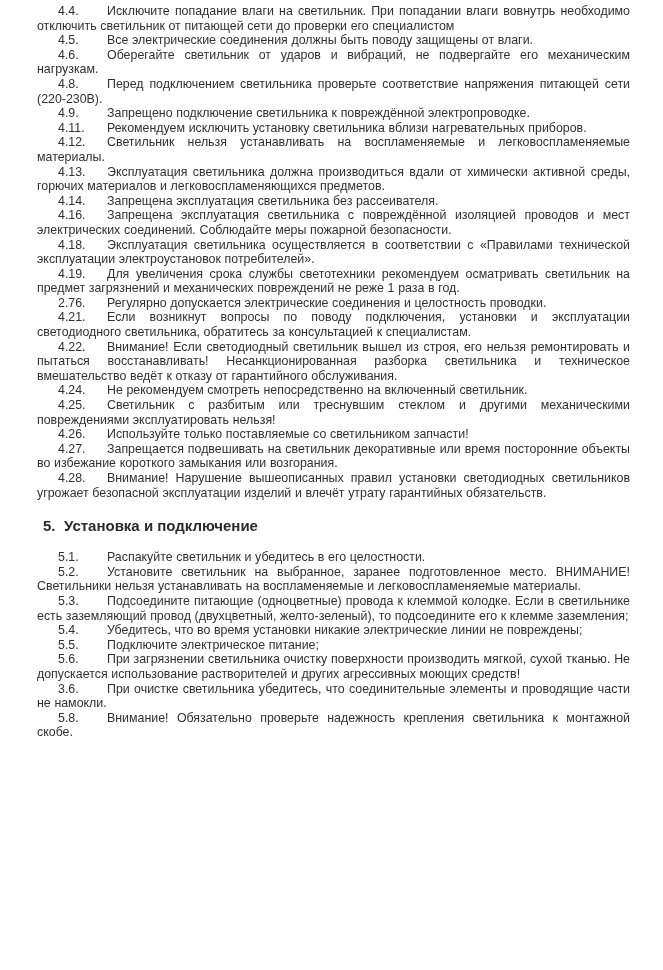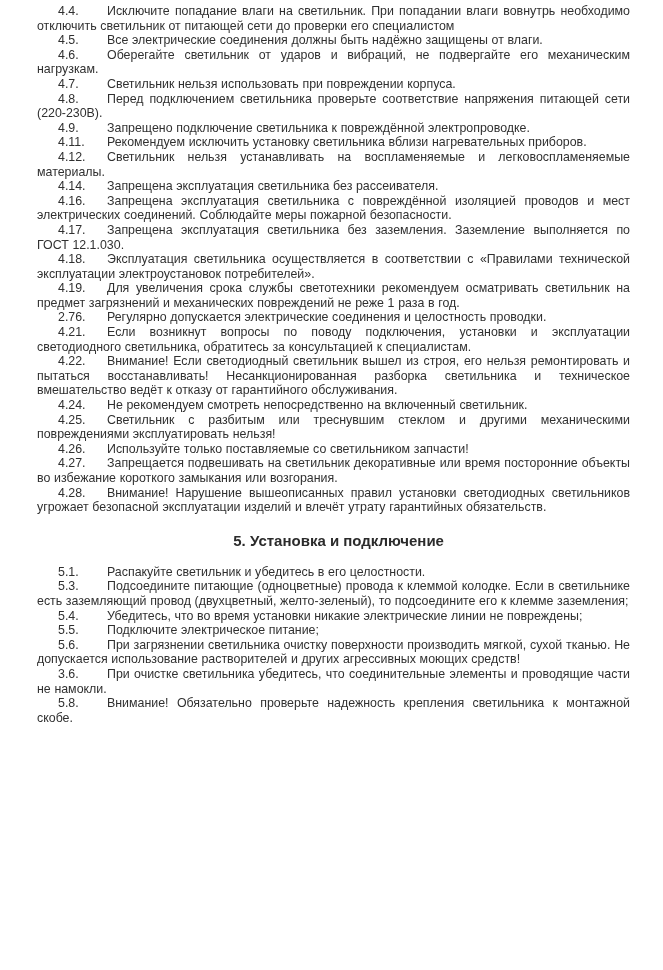--- a/index.html
+++ b/index.html
@@ -34,62 +34,61 @@
     display: inline-block;
     width: 49px;
     text-indent: 0;
   }
   .section-heading {
     margin: 17px 0 15px 6px;
     font-size: 15px;
     line-height: 18px;
     font-weight: bold;
     color: #2b2b2b;
-    text-align: center;
   }
   .section-heading .hnum {
     display: inline-block;
     width: 21px;
   }
 </style>
 </head>
 <body>
 
 <div class="page">
 
   <div class="section-body">
       <p class="item"><span class="num">4.4.</span><span>Исключите попадание влаги на светильник. При попадании влаги вовнутрь необходимо отключить светильник от питающей сети до проверки его специалистом</span></p>
-      <p class="item"><span class="num">4.5.</span><span>Все электрические соединения должны быть надёжно защищены от влаги.</span></p>
+      <p class="item"><span class="num">4.5.</span><span>Все электрические соединения должны быть поводу защищены от влаги.</span></p>
       <p class="item"><span class="num">4.6.</span><span>Оберегайте светильник от ударов и вибраций, не подвергайте его механическим нагрузкам.</span></p>
-      <p class="item"><span class="num">4.7.</span><span>Светильник нельзя использовать при повреждении корпуса.</span></p>
       <p class="item"><span class="num">4.8.</span><span>Перед подключением светильника проверьте соответствие напряжения питающей сети (220-230В).</span></p>
       <p class="item"><span class="num">4.9.</span><span>Запрещено подключение светильника к повреждённой электропроводке.</span></p>
       <p class="item"><span class="num">4.11.</span><span>Рекомендуем исключить установку светильника вблизи нагревательных приборов.</span></p>
       <p class="item"><span class="num">4.12.</span><span>Светильник нельзя устанавливать на воспламеняемые и легковоспламеняемые материалы.</span></p>
+      <p class="item"><span class="num">4.13.</span><span>Эксплуатация светильника должна производиться вдали от химически активной среды, горючих материалов и легковоспламеняющихся предметов.</span></p>
       <p class="item"><span class="num">4.14.</span><span>Запрещена эксплуатация светильника без рассеивателя.</span></p>
       <p class="item"><span class="num">4.16.</span><span>Запрещена эксплуатация светильника с повреждённой изоляцией проводов и мест электрических соединений. Соблюдайте меры пожарной безопасности.</span></p>
-      <p class="item"><span class="num">4.17.</span><span>Запрещена эксплуатация светильника без заземления. Заземление выполняется по ГОСТ 12.1.030.</span></p>
       <p class="item"><span class="num">4.18.</span><span>Эксплуатация светильника осуществляется в соответствии с «Правилами технической эксплуатации электроустановок потребителей».</span></p>
       <p class="item"><span class="num">4.19.</span><span>Для увеличения срока службы светотехники рекомендуем осматривать светильник на предмет загрязнений и механических повреждений не реже 1 раза в год.</span></p>
       <p class="item"><span class="num">2.76.</span><span>Регулярно допускается электрические соединения и целостность проводки.</span></p>
       <p class="item"><span class="num">4.21.</span><span>Если возникнут вопросы по поводу подключения, установки и эксплуатации светодиодного светильника, обратитесь за консультацией к специалистам.</span></p>
       <p class="item"><span class="num">4.22.</span><span>Внимание! Если светодиодный светильник вышел из строя, его нельзя ремонтировать и пытаться восстанавливать! Несанкционированная разборка светильника и техническое вмешательство ведёт к отказу от гарантийного обслуживания.</span></p>
       <p class="item"><span class="num">4.24.</span><span>Не рекомендуем смотреть непосредственно на включенный светильник.</span></p>
       <p class="item"><span class="num">4.25.</span><span>Светильник с разбитым или треснувшим стеклом и другими механическими повреждениями эксплуатировать нельзя!</span></p>
       <p class="item"><span class="num">4.26.</span><span>Используйте только поставляемые со светильником запчасти!</span></p>
       <p class="item"><span class="num">4.27.</span><span>Запрещается подвешивать на светильник декоративные или время посторонние объекты во избежание короткого замыкания или возгорания.</span></p>
       <p class="item"><span class="num">4.28.</span><span>Внимание! Нарушение вышеописанных правил установки светодиодных светильников угрожает безопасной эксплуатации изделий и влечёт утрату гарантийных обязательств.</span></p>
     </div>
 
   <div class="section-heading">
     <span class="hnum">5.</span><span>Установка и подключение</span>
   </div>
 
   <div class="section-body">
       <p class="item"><span class="num">5.1.</span><span>Распакуйте светильник и убедитесь в его целостности.</span></p>
+      <p class="item"><span class="num">5.2.</span><span>Установите светильник на выбранное, заранее подготовленное место. ВНИМАНИЕ! Светильники нельзя устанавливать на воспламеняемые и легковоспламеняемые материалы.</span></p>
       <p class="item"><span class="num">5.3.</span><span>Подсоедините питающие (одноцветные) провода к клеммой колодке. Если в светильнике есть заземляющий провод (двухцветный, желто-зеленый), то подсоедините его к клемме заземления;</span></p>
       <p class="item"><span class="num">5.4.</span><span>Убедитесь, что во время установки никакие электрические линии не повреждены;</span></p>
       <p class="item"><span class="num">5.5.</span><span>Подключите электрическое питание;</span></p>
       <p class="item"><span class="num">5.6.</span><span>При загрязнении светильника очистку поверхности производить мягкой, сухой тканью. Не допускается использование растворителей и других агрессивных моющих средств!</span></p>
       <p class="item"><span class="num">3.6.</span><span>При очистке светильника убедитесь, что соединительные элементы и проводящие части не намокли.</span></p>
       <p class="item"><span class="num">5.8.</span><span>Внимание! Обязательно проверьте надежность крепления светильника к монтажной скобе.</span></p>
     </div>
 
 </div>
 

